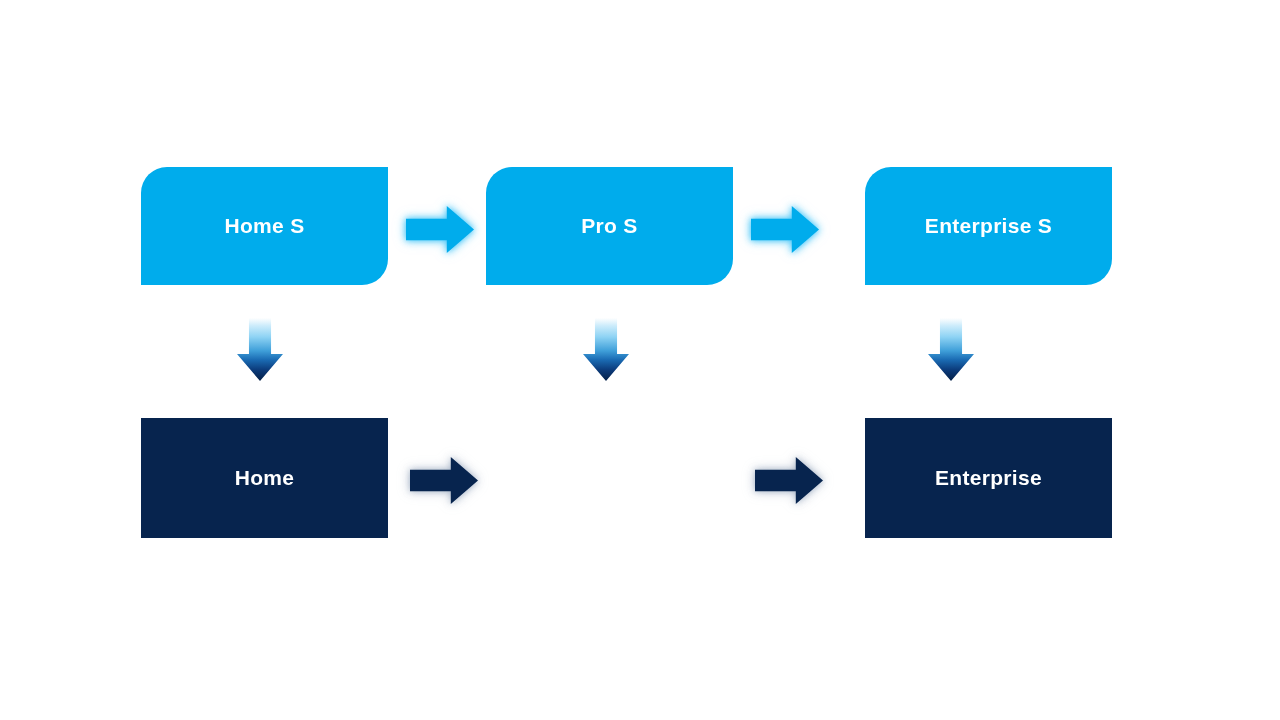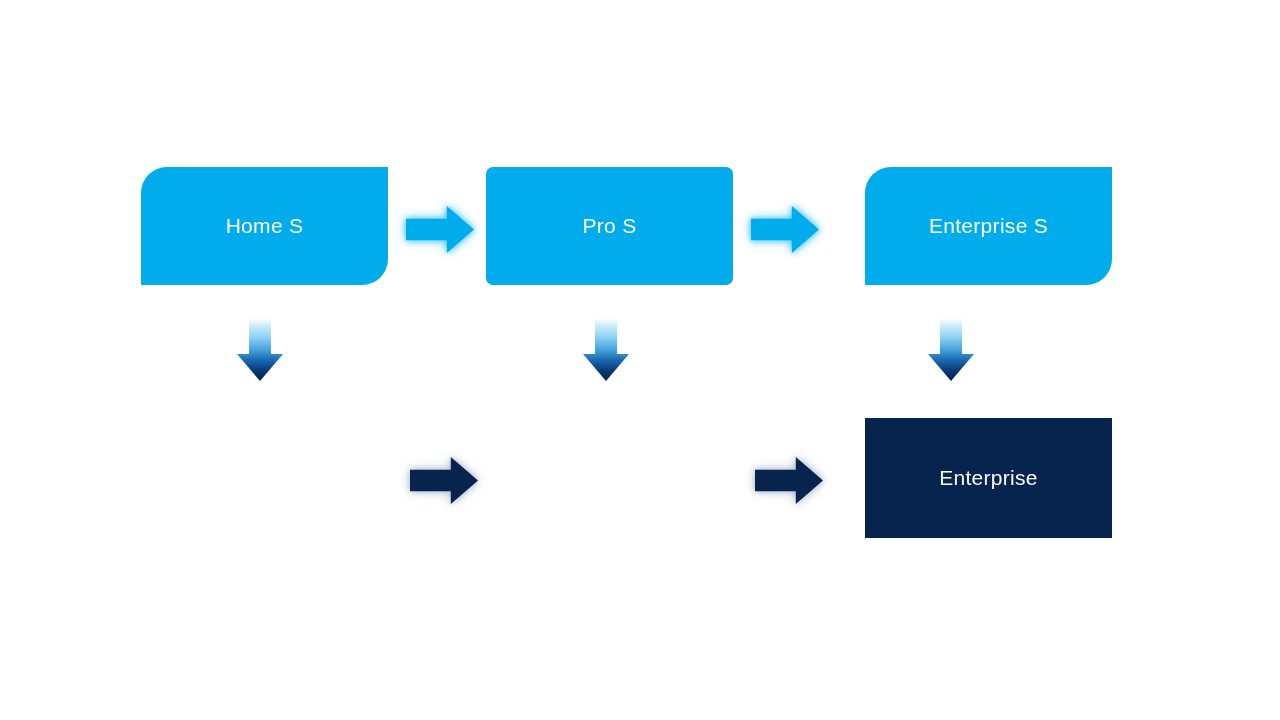--- a/index.html
+++ b/index.html
@@ -16,36 +16,36 @@
     overflow: hidden;
   }
   .box {
     position: absolute;
     width: 247px;
     display: flex;
     align-items: center;
     justify-content: center;
     color: #ffffff;
     font-size: 21px;
-    font-weight: 400;
+    font-weight: 700;
     letter-spacing: 0.3px;
   }
   .box-top {
     top: 167px;
     height: 118px;
     background: #00ACEC;
     border-radius: 26px 0 26px 0;
   }
   .box-bottom {
     top: 418px;
     height: 120px;
     background: #07244E;
   }
   .col-1 { left: 141px; }
-  .col-2 { left: 486px; border-radius: 7px; }
+  .col-2 { left: 486px; }
   .col-3 { left: 831px; margin-left: 34px; }
 
   .arrow-right {
     position: absolute;
     width: 68px;
     height: 47px;
   }
   .arrow-right .shape {
     width: 100%;
     height: 100%;
@@ -105,20 +105,23 @@
     <div class="shape"></div>
   </div>
   <div class="arrow-right light ar-top ar-gap2">
     <div class="shape"></div>
   </div>
 
   <div class="arrow-down ad-1"></div>
   <div class="arrow-down ad-2"></div>
   <div class="arrow-down ad-3"></div>
 
+  <div class="box box-bottom col-1">
+    <span>Home</span>
+  </div>
   <div class="box box-bottom col-3">
     <span>Enterprise</span>
   </div>
 
   <div class="arrow-right dark ar-bottom ar-gap1">
     <div class="shape"></div>
   </div>
   <div class="arrow-right dark ar-bottom ar-gap2">
     <div class="shape"></div>
   </div>

